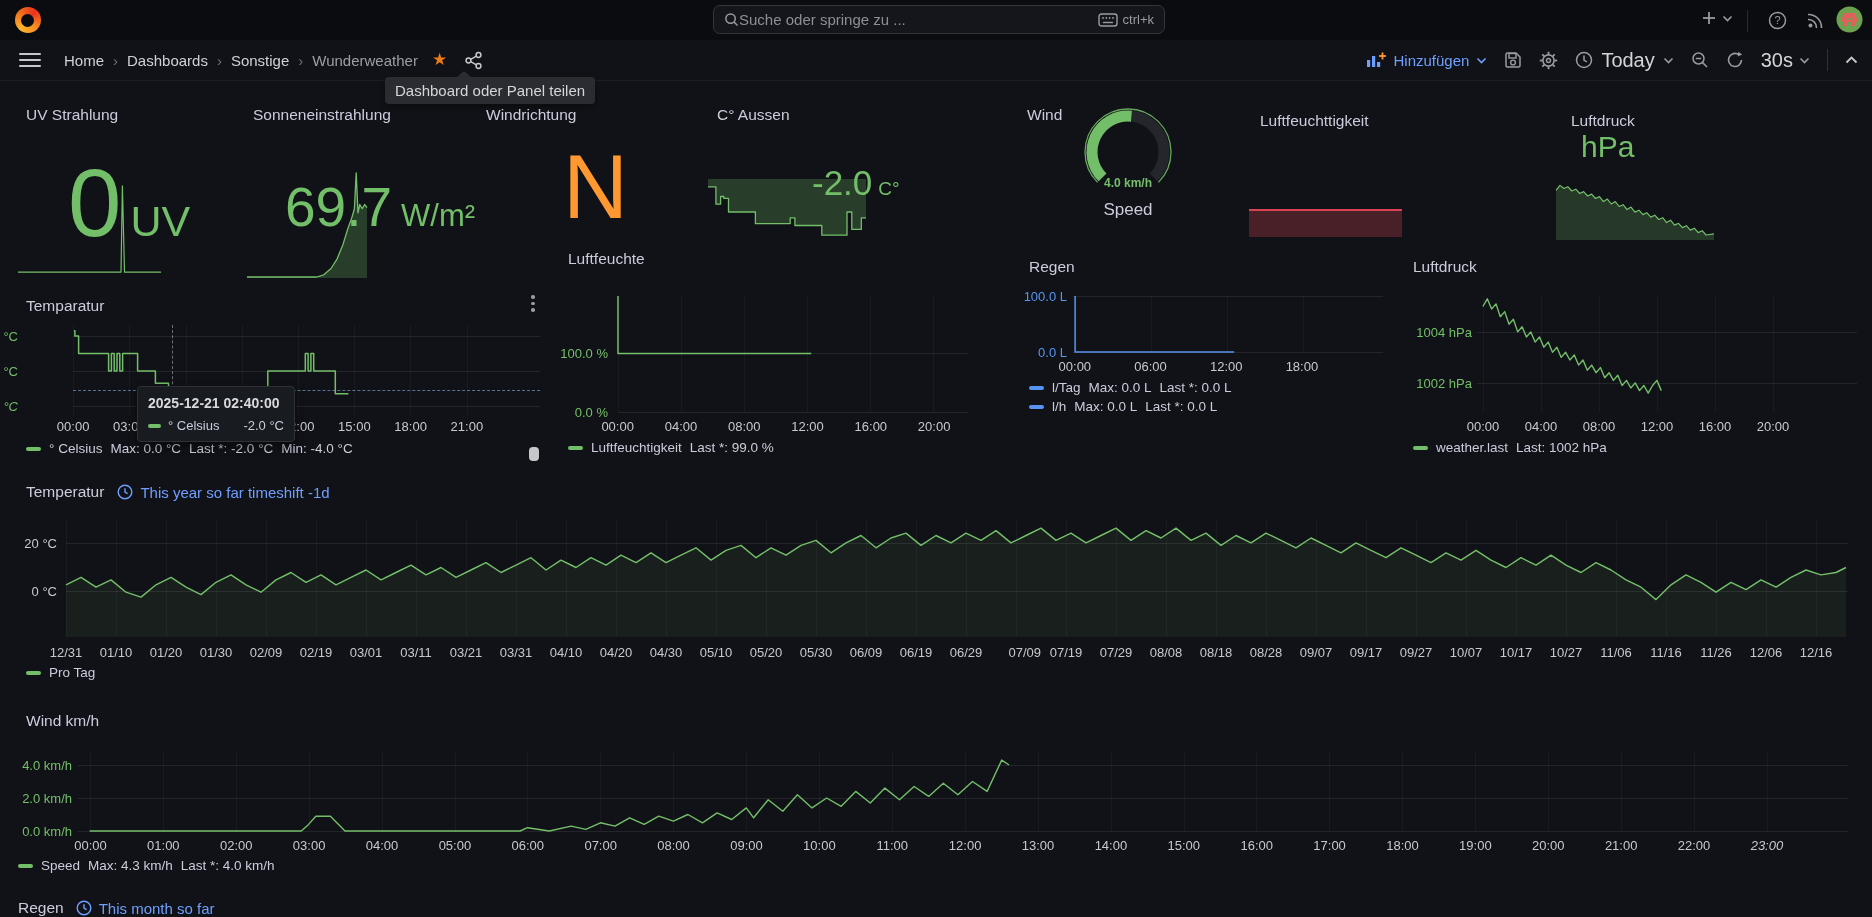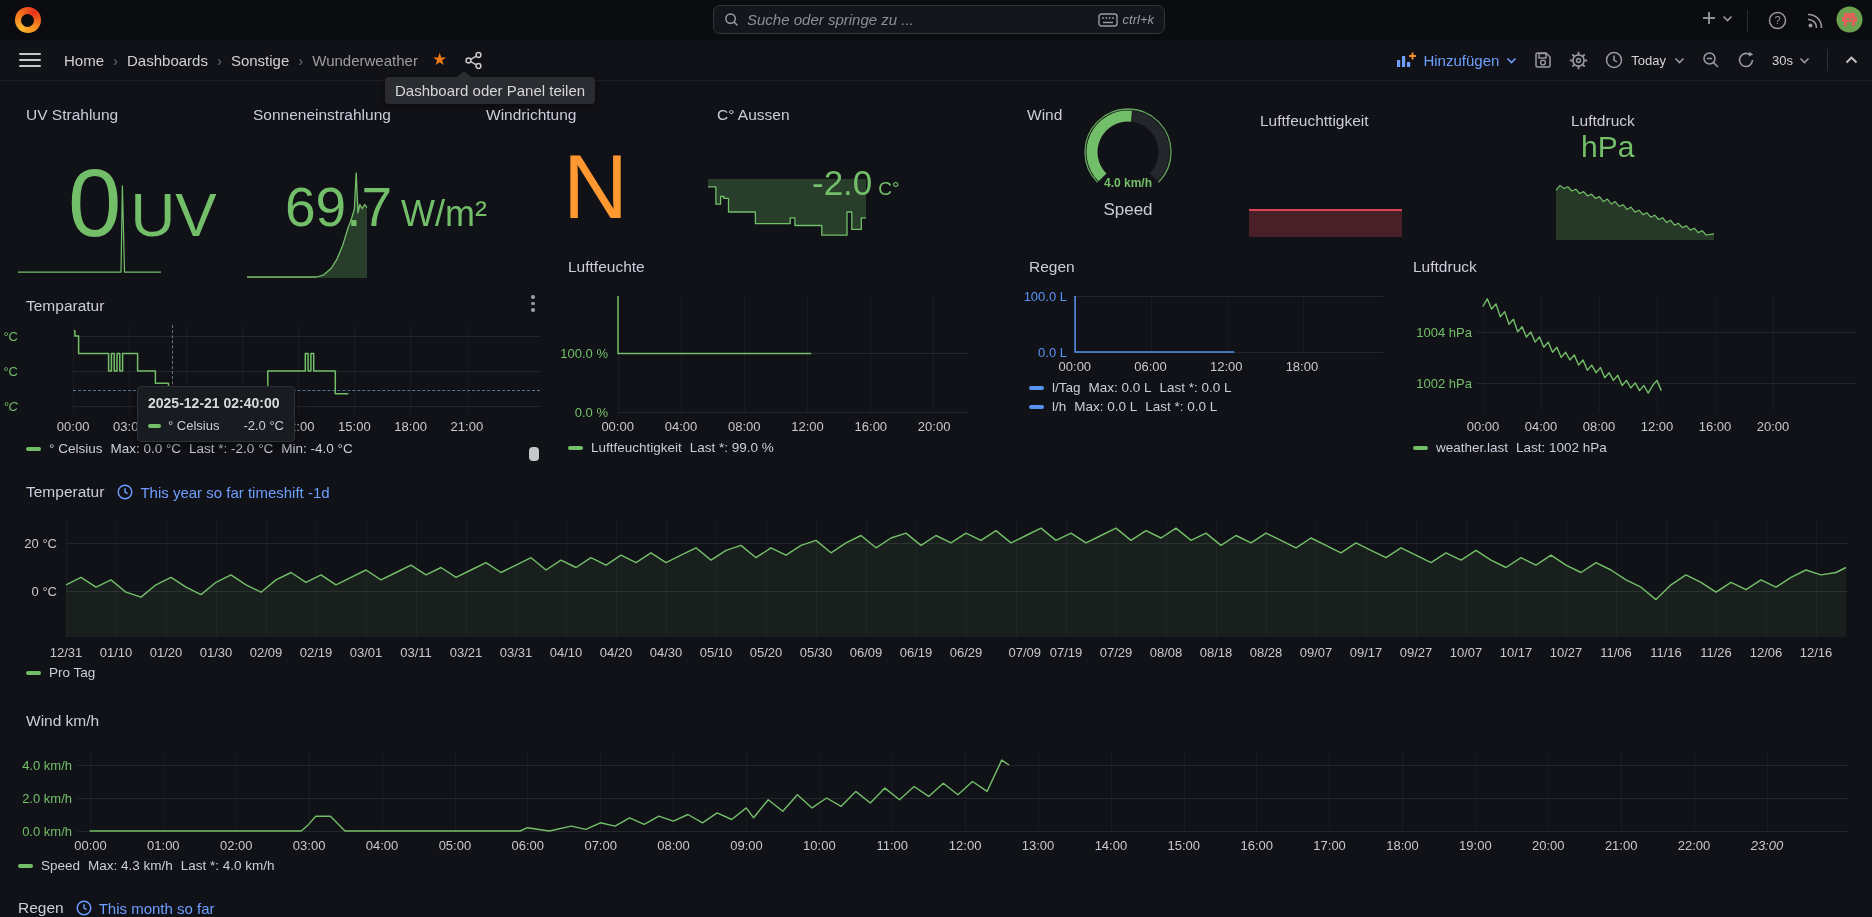--- a/index.html
+++ b/index.html
@@ -5,35 +5,35 @@
   html,body{margin:0;padding:0;background:#111217;width:1872px;height:917px;overflow:hidden;
     font-family:"Liberation Sans","DejaVu Sans",sans-serif;-webkit-font-smoothing:antialiased;}
   #app{position:absolute;inset:0;width:1872px;height:917px;}
   .abs{position:absolute;}
   
   #topnav{left:0;top:0;width:1872px;height:40px;background:#0b0c0f;border-bottom:1px solid rgba(204,204,220,.08);}
   #logo{left:15px;top:7px;width:26px;height:26px;border-radius:50%;
     background:conic-gradient(from 220deg,#fcb42e,#f2711c,#e8321f,#f78b1f,#fcb42e);}
   #logo:after{content:"";position:absolute;left:6px;top:7px;width:13px;height:13px;border-radius:50%;background:#0b0c0f;}
   #searchbox{left:713px;top:5px;width:452px;height:29px;background:#14161b;border:1px solid #33353c;border-radius:7px;
-    display:flex;align-items:center;padding:0 10px;box-sizing:border-box;gap:8px;font-style:italic;}
+    display:flex;align-items:center;padding:0 10px;box-sizing:border-box;}
   #searchbox .ph{color:#8e8f96;font-size:15px;flex:1;}
   #searchbox .kbd{display:flex;align-items:center;gap:5px;color:#9a9ba2;font-size:13px;}
   
   #toolbar{left:0;top:40px;width:1872px;height:40px;background:#111217;border-bottom:1px solid rgba(204,204,220,.07);}
   .bc{font-size:15px;color:#d0d1d6;}
   .bc.muted{color:#9d9ea3;}
   .bcsep{color:#6e7077;font-size:15px;}
   #breadcrumb{left:64px;top:0;height:40px;display:flex;align-items:center;gap:9px;}
   #star{left:432px;top:10px;font-size:17px;color:#EB7B18;line-height:20px;}
   #shareic{left:464px;top:11px;}
   #hamburger{left:19px;top:13px;width:22px;height:14px;display:flex;flex-direction:column;justify-content:space-between;}
   #hamburger div{height:2px;background:#c7c8cc;border-radius:1px;}
   #tb-right{right:14px;top:0;height:40px;display:flex;align-items:center;gap:17px;}
-  .tbtxt{font-size:13px;color:#d4d5d9;}
+  .tbtxt{font-size:20px;color:#d4d5d9;}
   .bluetxt{color:#6E9FFF;font-size:15px;font-weight:500;}
   .vdiv{width:1px;height:22px;background:rgba(204,204,220,.16);}
   
   #share-tip{left:385px;top:77px;height:27px;background:#2a2c31;border-radius:4px;color:#d5d6da;font-size:15px;
     display:flex;align-items:center;padding:0 10px;box-shadow:0 2px 6px rgba(0,0,0,.4);}
   #share-tip .arrow{position:absolute;top:-6px;left:72px;width:0;height:0;border-left:7px solid transparent;
     border-right:7px solid transparent;border-bottom:6px solid #2a2c31;}
   #chart-tip{left:137px;top:386px;width:158px;background:#181b20;border:1px solid #2f3138;border-radius:4px;
     padding:8px 10px;box-sizing:border-box;box-shadow:0 4px 10px rgba(0,0,0,.5);z-index:30;}
   #chart-tip .t{font-size:14px;font-weight:700;color:#d8d9dc;white-space:nowrap;}
@@ -314,31 +314,31 @@
       <div class="gl-v" style="left: 1693.8px; top: 752px; height: 79px;"></div>
       <div class="gl-v" style="left: 1766.7px; top: 752px; height: 79px;"></div>
     </div>
 
   <div class="abs ptitle" style="left:26px;top:106px;">UV Strahlung</div>
   <svg class="abs" style="left:18px;top:183px;" width="143" height="92" viewBox="0 0 143 92">
       <path d="M0.0 89.2L103.0 89.2L104.4 2.8L106.5 89.2L143.0 89.2" fill="none" stroke="#73BF69" stroke-width="1.2" stroke-linejoin="round"></path>
     </svg>
   <div class="abs statval green" style="left:68px;top:155px;">
     <span style="font-size:96px;">0</span>
-    <span class="suffix" style="font-size:62px;">UV</span>
+    <span class="suffix" style="font-size:43px;">UV</span>
   </div>
 
   <div class="abs ptitle" style="left:253px;top:106px;">Sonneneinstrahlung</div>
   <svg class="abs" style="left:247px;top:173px;" width="120" height="105" viewBox="0 0 120 105">
       <path d="M0.0 104.0L69.6 104.0L76.8 101.8L84.0 95.5L90.0 86.1L96.0 71.4L100.8 55.7L105.0 44.1L107.4 35.7L109.2 0.0L111.0 39.9L112.8 31.5L115.2 35.7L117.6 31.5L120.0 34.6L120.0 105.0L0.0 105.0Z" fill="#73BF69" fill-opacity="0.25" stroke="none"></path>
       <path d="M0.0 104.0L69.6 104.0L76.8 101.8L84.0 95.5L90.0 86.1L96.0 71.4L100.8 55.7L105.0 44.1L107.4 35.7L109.2 0.0L111.0 39.9L112.8 31.5L115.2 35.7L117.6 31.5L120.0 34.6" fill="none" stroke="#73BF69" stroke-width="1.3" stroke-linejoin="round"></path>
     </svg>
   <div class="abs statval green" style="left:285px;top:180px;">
     <span style="font-size:55px;">69.7</span>
-    <span class="suffix" style="font-size:36px;">W/m²</span>
+    <span class="suffix" style="font-size:31px;">W/m²</span>
   </div>
 
   <div class="abs ptitle" style="left:486px;top:106px;">Windrichtung</div>
   <div class="abs statval orange" style="left:563px;top:142px;">
     <span style="font-size:90px;">N</span>
   </div>
 
   <div class="abs ptitle" style="left:717px;top:106px;">C° Aussen</div>
   <svg class="abs" style="left:708px;top:179px;" width="158" height="64" viewBox="0 0 158 64">
       <path d="M0.0 7.8L7.9 7.8L7.9 25.2L12.6 25.2L12.6 17.5L15.8 17.5L15.8 19.4L20.5 19.4L20.5 33.0L47.4 33.0L47.4 44.6L82.2 44.6L82.2 38.8L86.9 38.8L86.9 46.5L113.8 46.5L113.8 56.2L139.0 56.2L139.0 33.0L143.8 33.0L143.8 50.4L153.3 50.4L153.3 38.8L158.0 38.8L158.0 38.8L158.0 0.0L0.0 0.0Z" fill="#73BF69" fill-opacity="0.25" stroke="none"></path>
@@ -406,21 +406,21 @@
   <div id="scrollpiece" class="abs"></div>
   <div id="chart-tip" class="abs">
     <div class="t">2025-12-21 02:40:00</div>
     <div class="row">
       <span class="swatch" style="background:#73BF69;width:13px;"></span>
       <span>° Celsius</span>
       <span class="val">-2.0 °C</span>
     </div>
   </div>
 
-  <div class="abs ptitle" style="left:568px;top:258px;">Luftfeuchte</div>
+  <div class="abs ptitle" style="left:568px;top:250px;">Luftfeuchte</div>
   <div id="yl-lf" class="abs ylab" style="inset:0;">
       <span>100.0 %</span>
       <span>0.0 %</span>
     </div>
   <svg class="abs" style="left:618px;top:296px;" width="350" height="116" viewBox="0 0 350 116">
       <path d="M0.0 0.0L0.0 57.6L193.2 57.6" fill="none" stroke="#73BF69" stroke-width="1.5" stroke-linejoin="round"></path>
     </svg>
   <div class="abs xrow" style="left:586px;top:419px;width:380px;">
       <span style="width:63.3px;">00:00</span>
       <span style="width:63.3px;">04:00</span>

